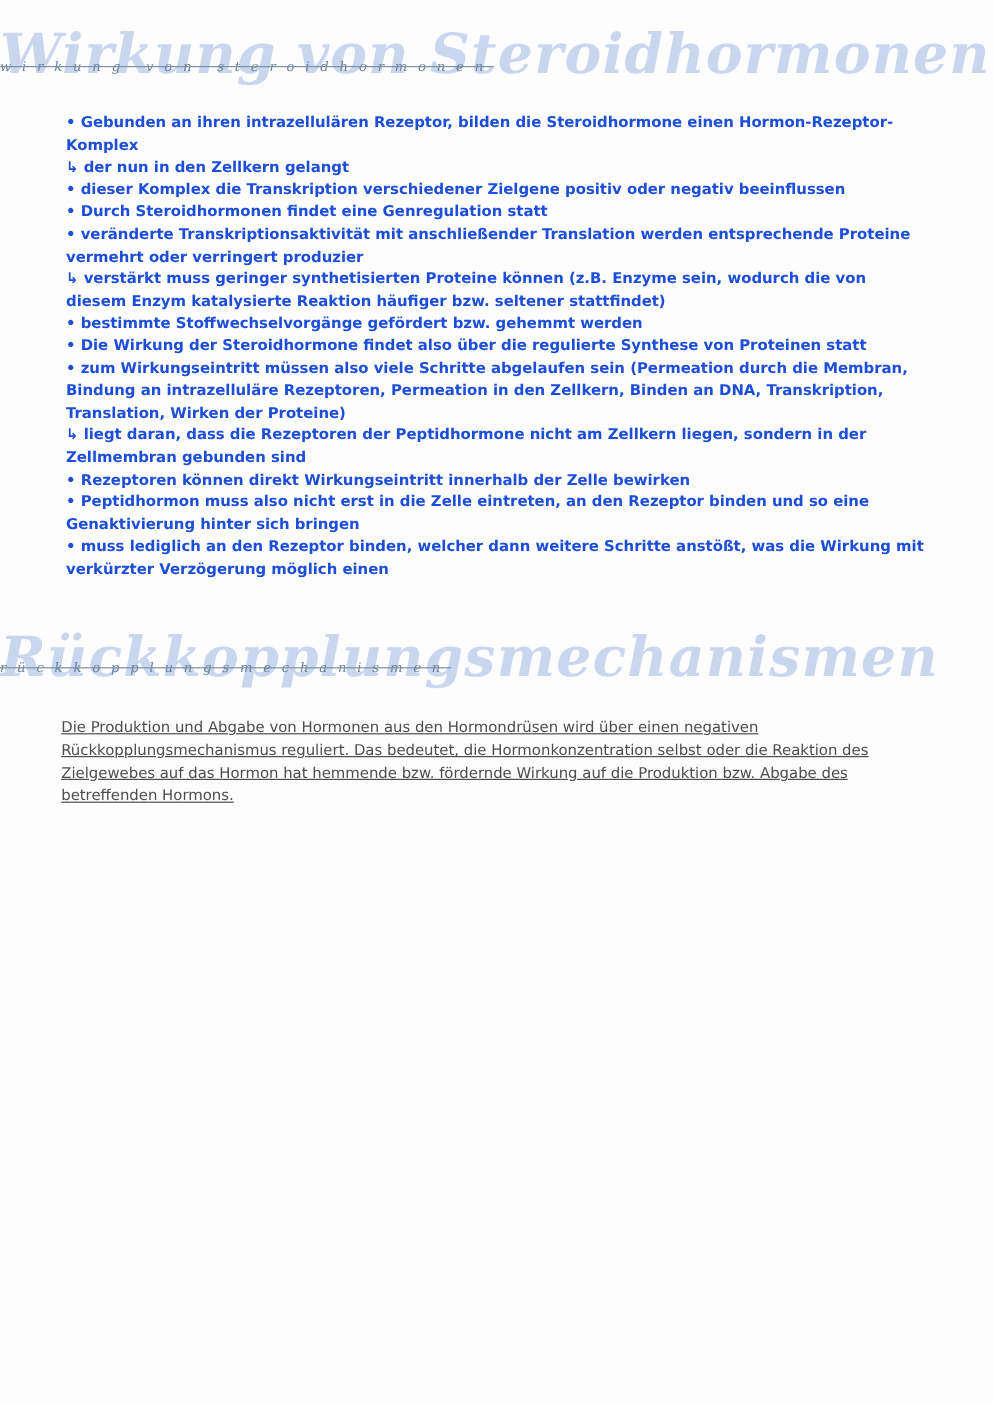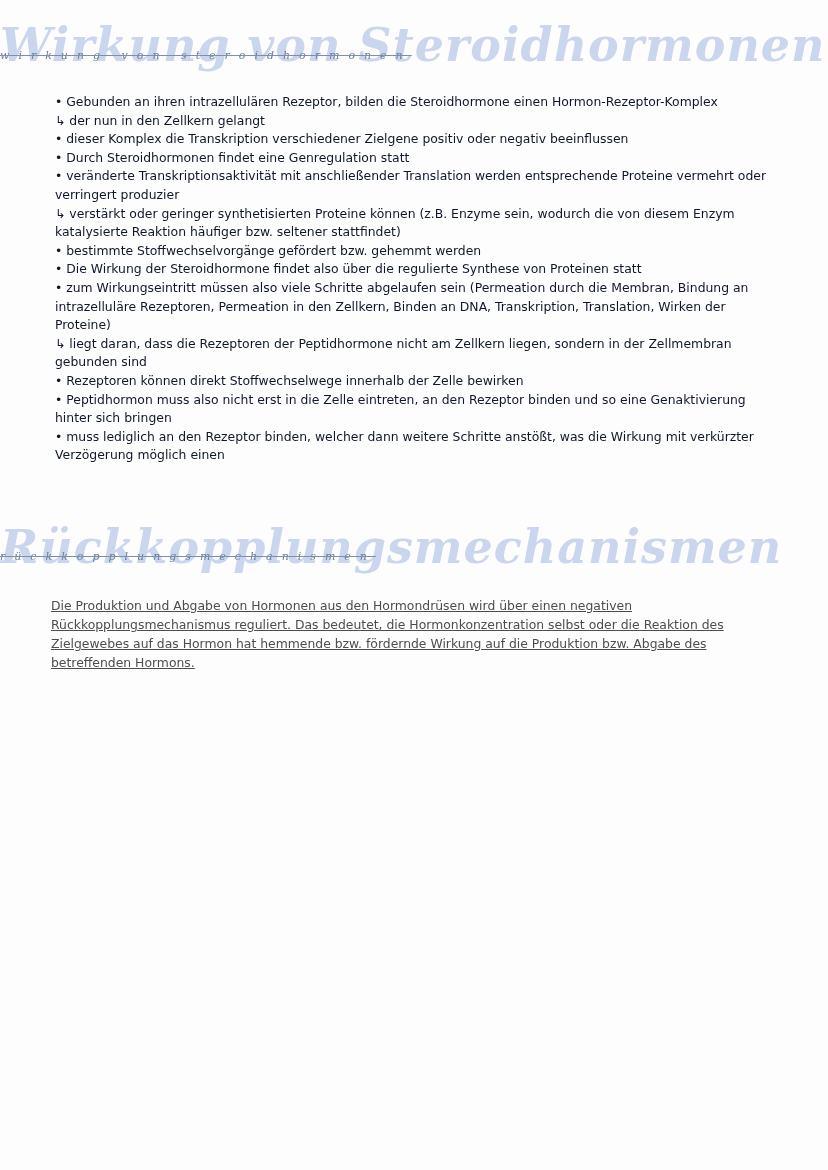--- a/index.html
+++ b/index.html
@@ -50,21 +50,22 @@
     #h2 { top: 524px; }
     #h2 .small { top: 26px; }
 
     .content {
       position: absolute;
       left: 55px;
       top: 93px;
       width: 720px;
       font-size: 12.4px;
       line-height: 18.6px;
-      color: #0f172a;
+      color: #1d4ed8;
+      font-weight: bold;
     }
     .content p {
       margin: 0;
     }
     .para2 {
       position: absolute;
       left: 51px;
       top: 596px;
       width: 722px;
       font-size: 12.4px;
@@ -81,26 +82,26 @@
   <span class="big">Wirkung von Steroidhormonen</span>
   <span class="small">wirkung von steroidhormonen</span>
 </div>
 
 <div class="content">
   <p>• Gebunden an ihren intrazellulären Rezeptor, bilden die Steroidhormone einen Hormon-Rezeptor-Komplex</p>
   <p>↳ der nun in den Zellkern gelangt</p>
   <p>• dieser Komplex die Transkription verschiedener Zielgene positiv oder negativ beeinflussen</p>
   <p>• Durch  Steroidhormonen findet  eine Genregulation statt</p>
   <p>• veränderte Transkriptionsaktivität mit anschließender Translation werden entsprechende Proteine vermehrt oder verringert produzier</p>
-  <p> ↳ verstärkt oder geringer synthetisierten Proteine können (z.B. Enzyme sein, wodurch die von diesem Enzym katalysierte Reaktion häufiger bzw. seltener stattfindet)</p>
+  <p> ↳ verstärkt muss geringer synthetisierten Proteine können (z.B. Enzyme sein, wodurch die von diesem Enzym katalysierte Reaktion häufiger bzw. seltener stattfindet)</p>
   <p>• bestimmte Stoffwechselvorgänge gefördert bzw. gehemmt werden</p>
   <p>• Die Wirkung der Steroidhormone findet also über die regulierte Synthese von Proteinen statt</p>
   <p>•  zum Wirkungseintritt müssen also viele Schritte abgelaufen sein (Permeation durch die Membran, Bindung an intrazelluläre Rezeptoren, Permeation in den Zellkern, Binden an DNA, Transkription, Translation, Wirken der Proteine)</p>
   <p>↳ liegt daran, dass die Rezeptoren der Peptidhormone nicht am Zellkern liegen, sondern in der Zellmembran gebunden sind</p>
-  <p>•  Rezeptoren können direkt Stoffwechselwege innerhalb der Zelle bewirken</p>
+  <p>•  Rezeptoren können direkt Wirkungseintritt innerhalb der Zelle bewirken</p>
   <p>• Peptidhormon muss also nicht erst in die Zelle eintreten, an den Rezeptor binden und so eine Genaktivierung hinter sich bringen</p>
   <p>• muss lediglich an den Rezeptor binden, welcher dann weitere Schritte anstößt, was die Wirkung mit verkürzter Verzögerung möglich einen</p>
 </div>
 
 <div class="heading" id="h2">
   <span class="big">Rückkopplungsmechanismen</span>
   <span class="small">rückkopplungsmechanismen</span>
 </div>
 
 <div class="para2">

